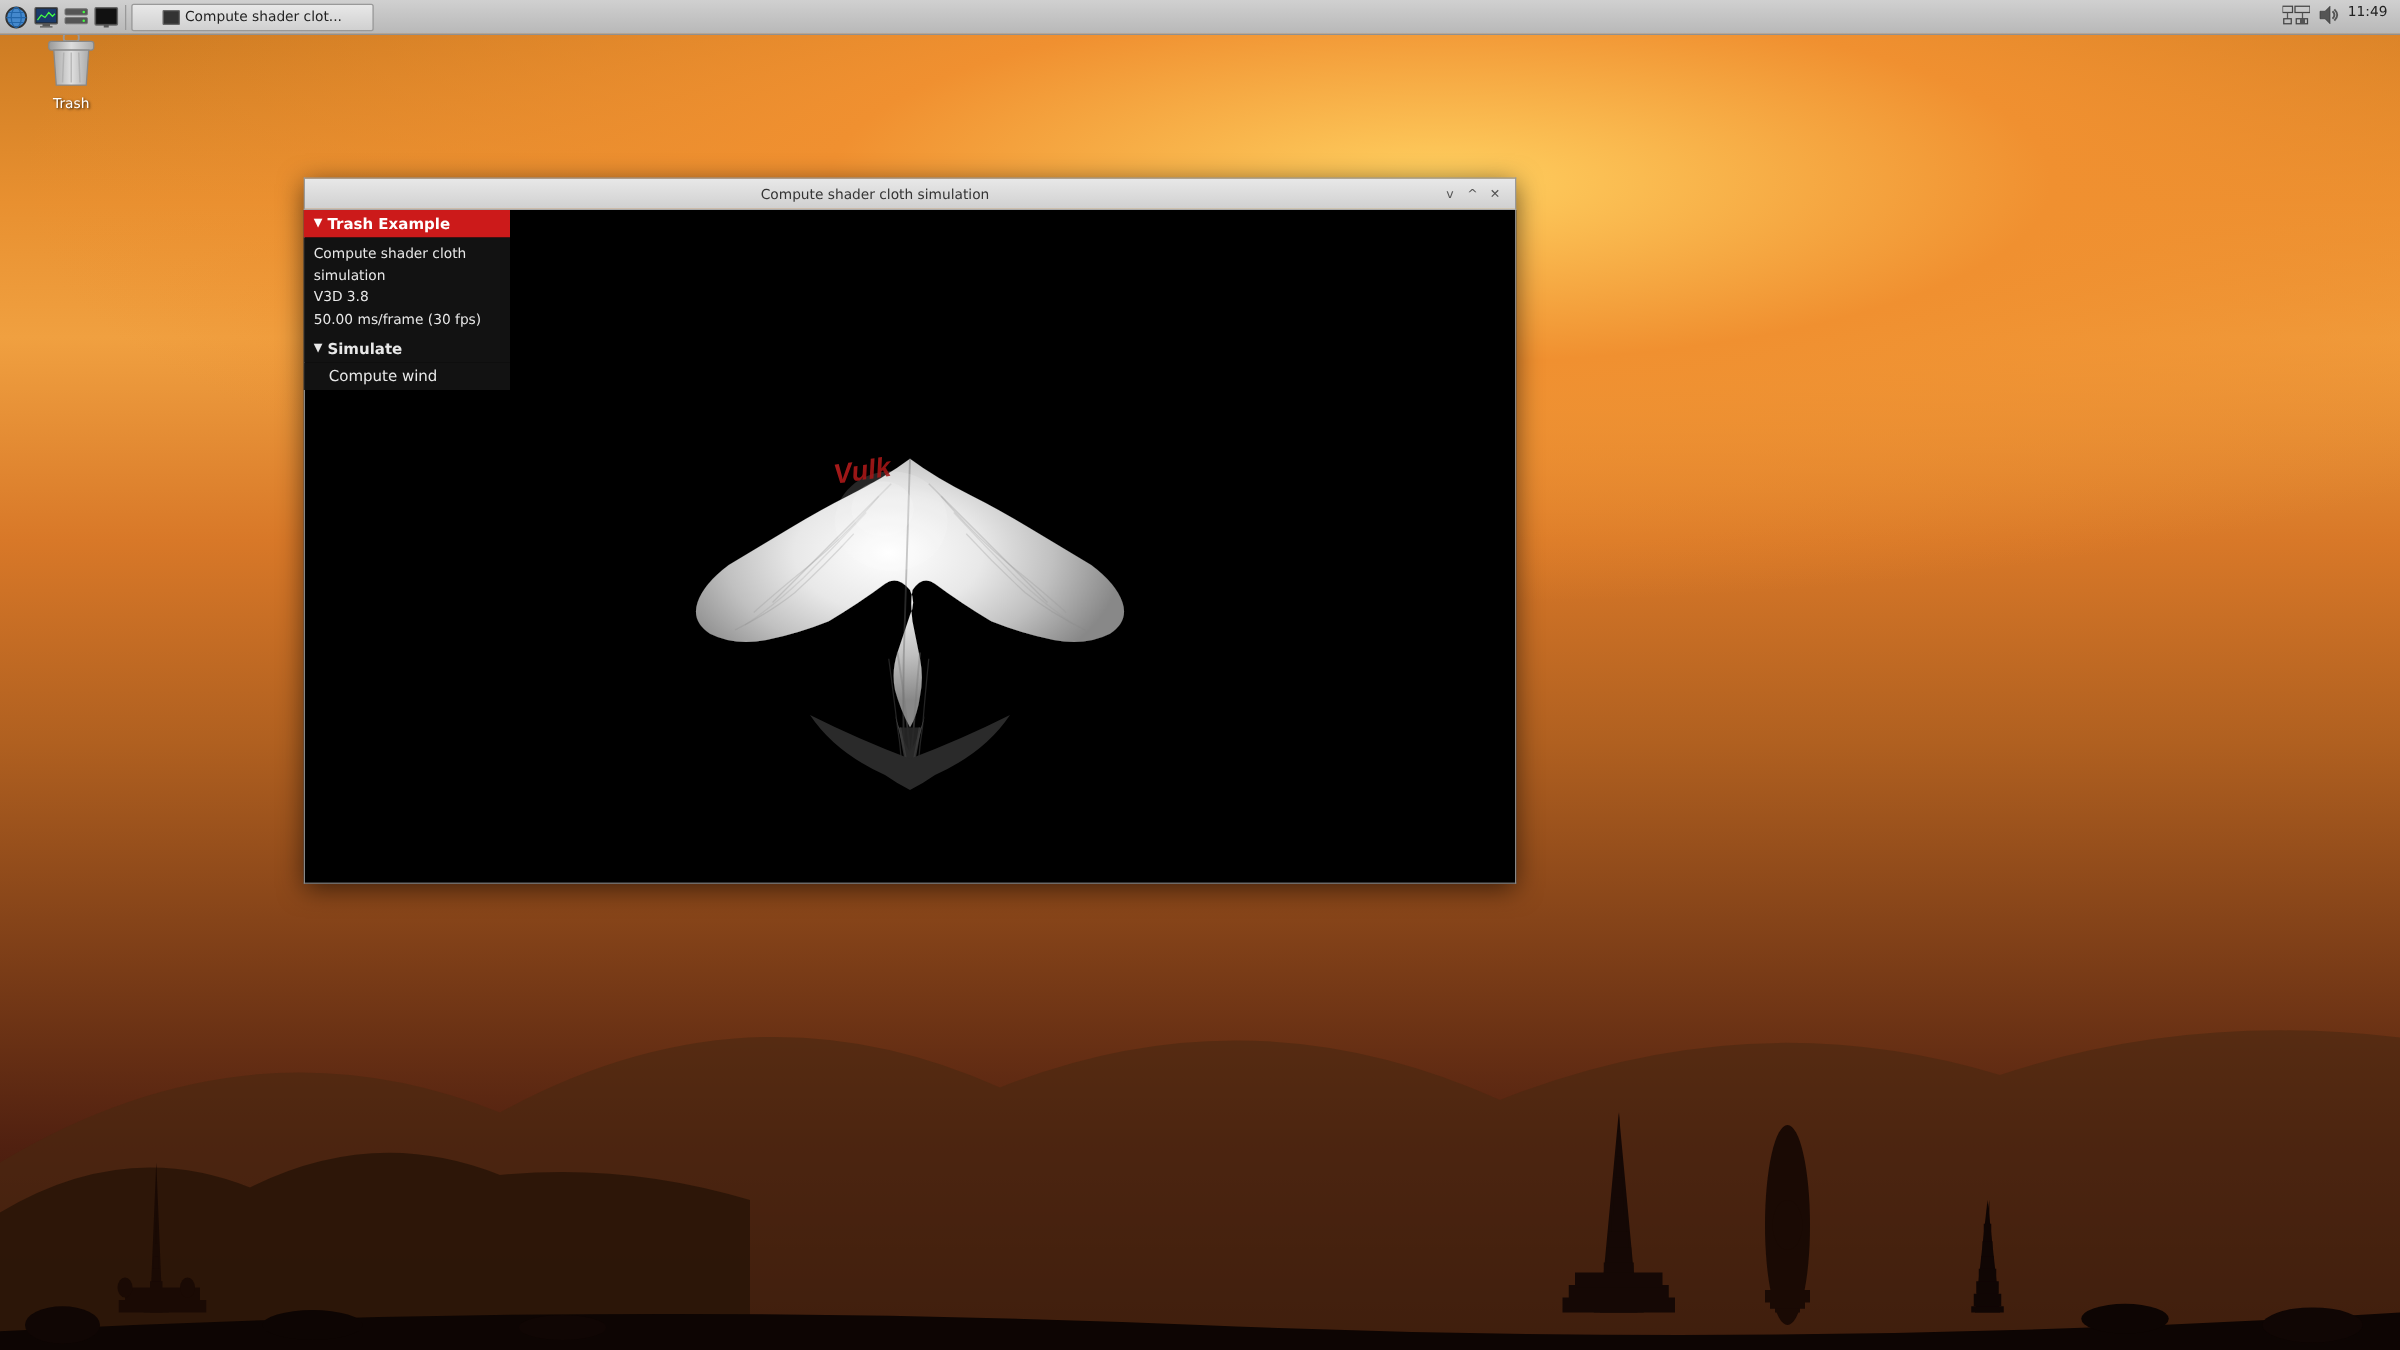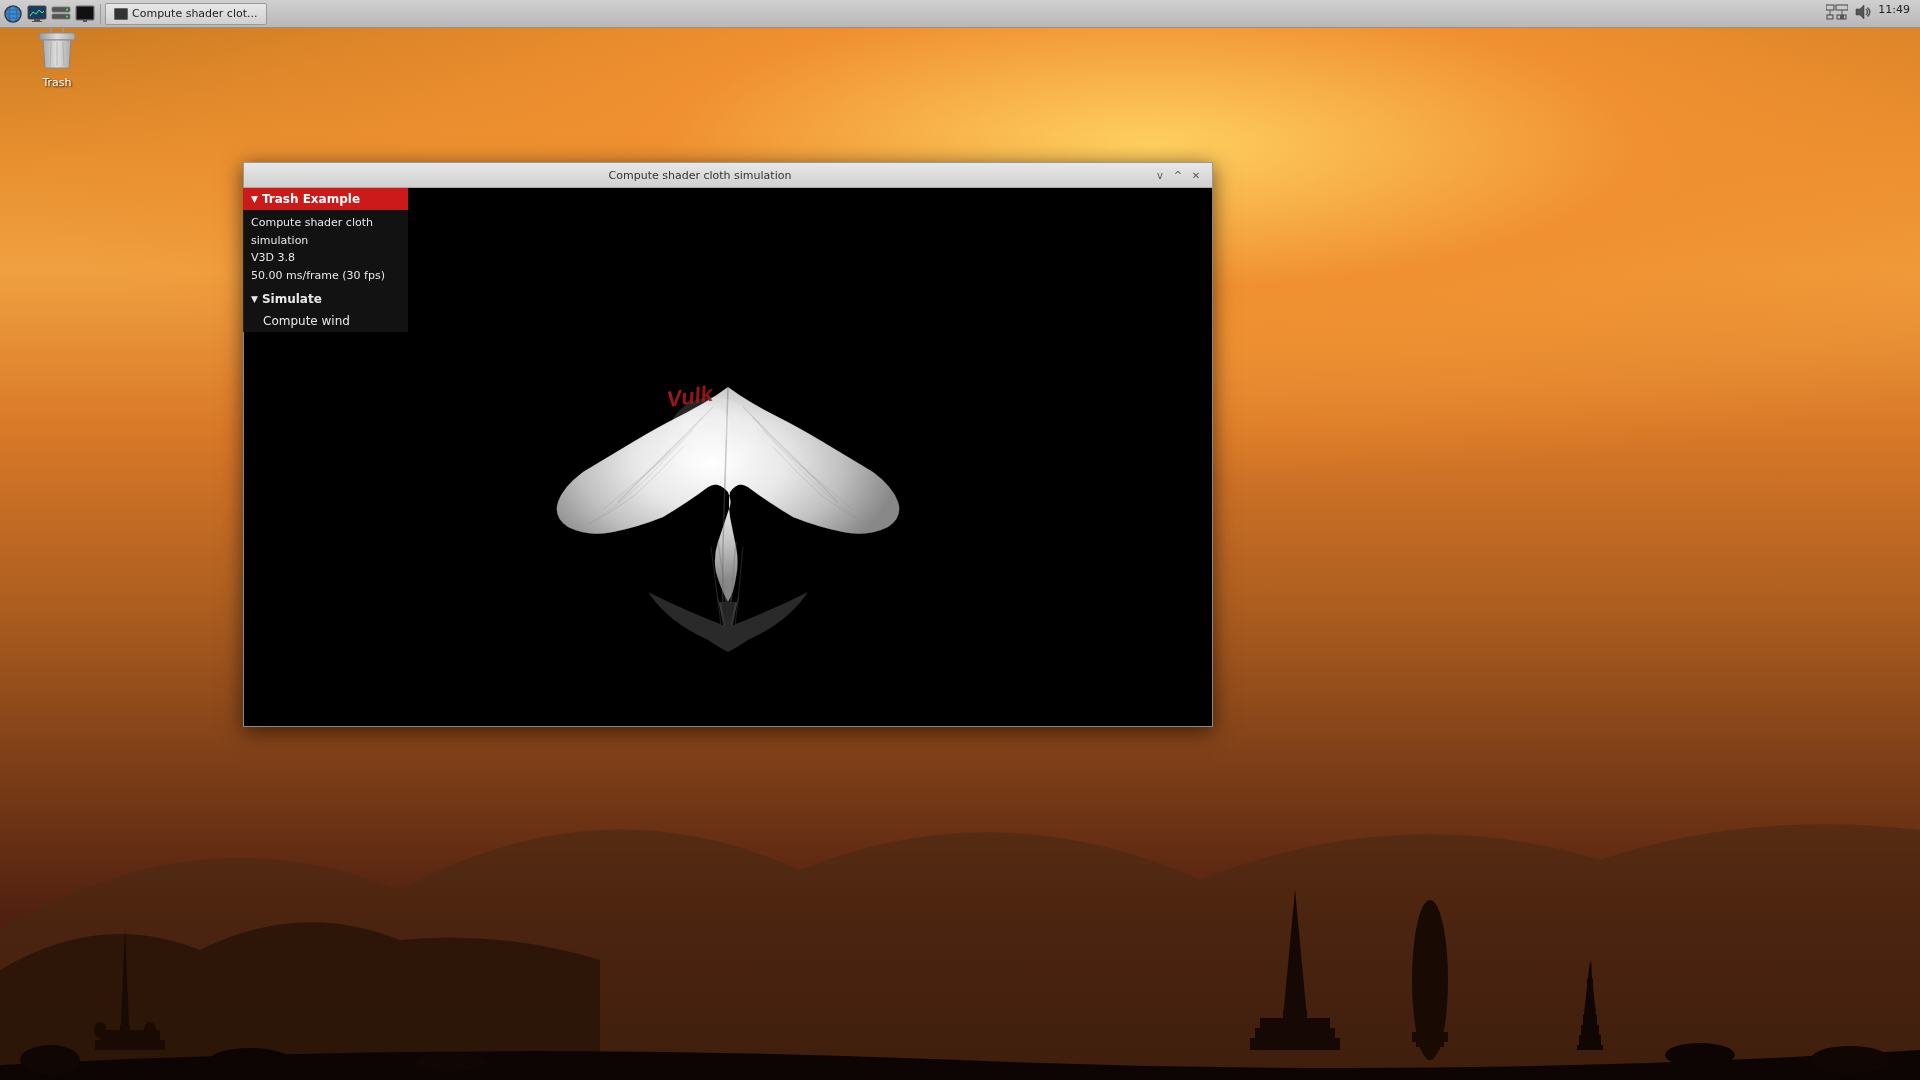--- a/index.html
+++ b/index.html
@@ -78,21 +78,21 @@
 
     .taskbar-separator {
       width: 1px;
       height: 20px;
       background: #999;
       margin: 0 2px;
     }
 
     .taskbar-app-button {
       height: 22px;
-      padding: 0 8px;
+      padding: 0 24px;
       background: linear-gradient(to bottom, #e8e8e8, #d0d0d0);
       border: 1px solid #999;
       border-radius: 2px;
       display: flex;
       align-items: center;
       gap: 4px;
       cursor: pointer;
       font-size: 11px;
       color: #222;
     }
@@ -142,21 +142,20 @@
     .app-window {
       position: absolute;
       top: 142px;
       left: 243px;
       width: 970px;
       height: 565px;
       z-index: 50;
       display: flex;
       flex-direction: column;
       box-shadow: 0 4px 20px rgba(0,0,0,0.6);
-      margin-top: 20px;
     }
 
     .window-titlebar {
       height: 26px;
       background: linear-gradient(to bottom, #e8e8e8, #d0d0d0);
       border: 1px solid #999;
       border-bottom: 1px solid #aaa;
       display: flex;
       align-items: center;
       padding: 0 8px;

